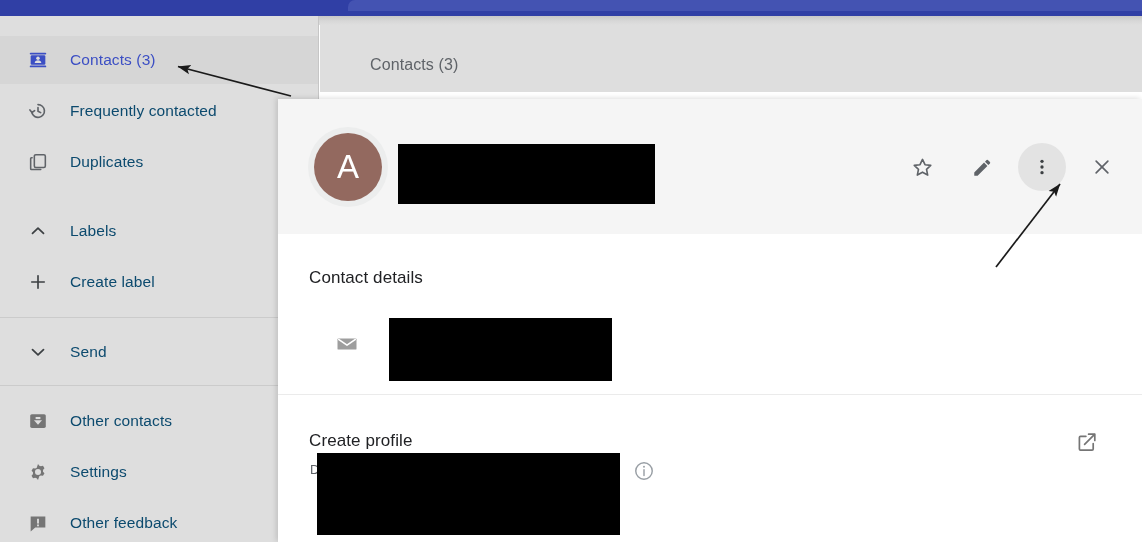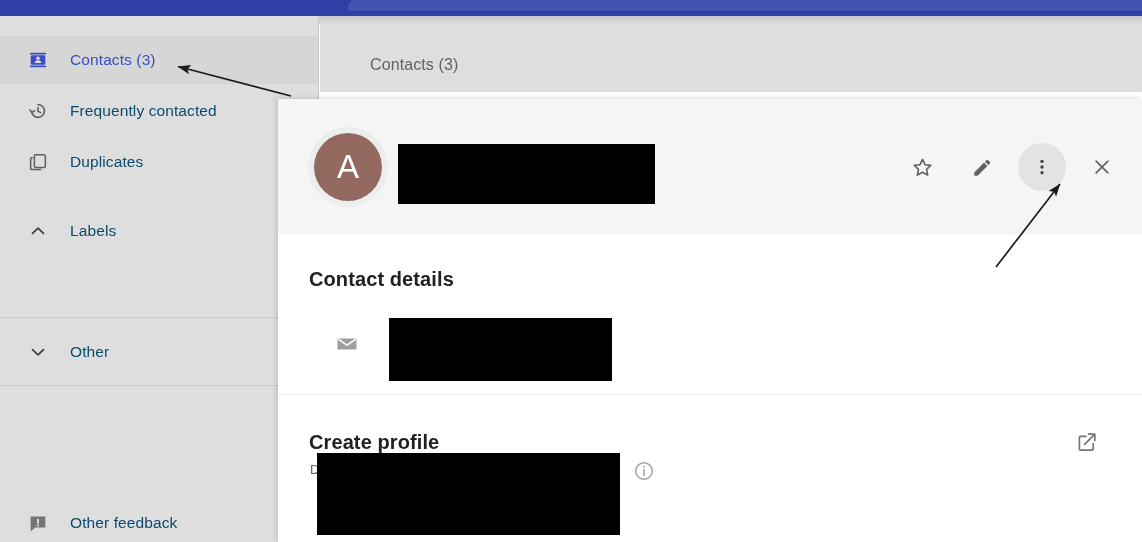--- a/index.html
+++ b/index.html
@@ -176,23 +176,23 @@
     border: none;
     padding: 0;
     cursor: pointer;
   }
   .icon-btn.hovered {
     background: #e3e3e3;
   }
   .section-title {
     position: absolute;
     left: 31px;
-    font-size: 20px;
+    font-size: 17px;
     color: #202124;
-    font-weight: 700;
+    font-weight: 400;
     letter-spacing: 0.1px;
   }
   .mail-icon-wrap {
     position: absolute;
     left: 335px; top: 332px;
     width: 24px; height: 24px;
   }
   .email-redact {
     position: absolute;
     left: 389px; top: 318px;
@@ -287,35 +287,63 @@
     <div class="side-item" style="top:122px">
       <span class="side-icon">
         <svg width="22" height="22" viewBox="0 0 24 24" fill="none" stroke="#5f6368" stroke-width="1.7">
           <rect x="8" y="4" width="12" height="14" rx="1.6"></rect>
           <path d="M5.6 7.4H4.8A.8.8 0 0 0 4 8.2v11.2c0 .44.36.8.8.8H15" stroke-linecap="round"></path>
         </svg>
       </span>
       <span class="side-label">Duplicates</span>
     </div>
 
+    <div class="side-item" style="top:242px">
+      <span class="side-icon">
+        <svg width="22" height="22" viewBox="0 0 24 24" fill="none" stroke="#3c4043" stroke-width="1.8">
+          <line x1="12" y1="5.2" x2="12" y2="18.8" stroke-linecap="round"></line>
+          <line x1="5.2" y1="12" x2="18.8" y2="12" stroke-linecap="round"></line>
+        </svg>
+      </span>
+      <span class="side-label">Create label</span>
+    </div>
 
     <div class="side-divider" style="top:301px"></div>
 
     <div class="side-item" style="top:312px">
       <span class="side-icon">
         <svg width="22" height="22" viewBox="0 0 24 24" fill="none" stroke="#3c4043" stroke-width="1.9">
           <polyline points="6,9.5 12,15.2 18,9.5" stroke-linecap="round" stroke-linejoin="round"></polyline>
         </svg>
       </span>
-      <span class="side-label">Other</span>
+      <span class="side-label">Send</span>
     </div>
 
     <div class="side-divider" style="top:369px"></div>
 
-
+    <div class="side-item" style="top:381px">
+      <span class="side-icon">
+        <svg width="22" height="22" viewBox="0 0 24 24">
+          <rect x="3.5" y="4.5" width="17" height="15" rx="1.8" fill="#757575"></rect>
+          <polygon points="12,16 7.6,11.2 16.4,11.2" fill="#dedede"></polygon>
+          <rect x="9.4" y="7.6" width="5.2" height="2.3" fill="#dedede"></rect>
+        </svg>
+      </span>
+      <span class="side-label">Other contacts</span>
+    </div>
+
+    <div class="side-item" style="top:432px">
+      <span class="side-icon">
+        <svg width="22" height="22" viewBox="0 0 24 24" fill="#757575">
+          <path d="M12 3.2l1.5 1.9a7.6 7.6 0 0 1 1.6.67l2.35-.5 1.6 2.76-1.6 1.78c.06.3.09.6.09.92s-.03.62-.09.92l1.6 1.78-1.6 2.76-2.35-.5c-.5.28-1.03.5-1.6.67L12 20.8l-1.5-1.9a7.6 7.6 0 0 1-1.6-.67l-2.35.5-1.6-2.76 1.6-1.78a5.8 5.8 0 0 1 0-1.84l-1.6-1.78 1.6-2.76 2.35.5c.5-.28 1.03-.5 1.6-.67z"></path>
+          <circle cx="12" cy="12" r="3.3" fill="#dedede"></circle>
+        </svg>
+      </span>
+      <span class="side-label">Settings</span>
+    </div>
 
     <div class="side-item" style="top:483px">
       <span class="side-icon">
         <svg width="22" height="22" viewBox="0 0 24 24">
           <path d="M4 4.8h16v12.1h-11l-5 4.3z" fill="#757575"></path>
           <rect x="11" y="7.4" width="2" height="5.2" fill="#dedede"></rect>
           <rect x="11" y="13.6" width="2" height="2" fill="#dedede"></rect>
         </svg>
       </span>
       <span class="side-label">Other feedback</span>

